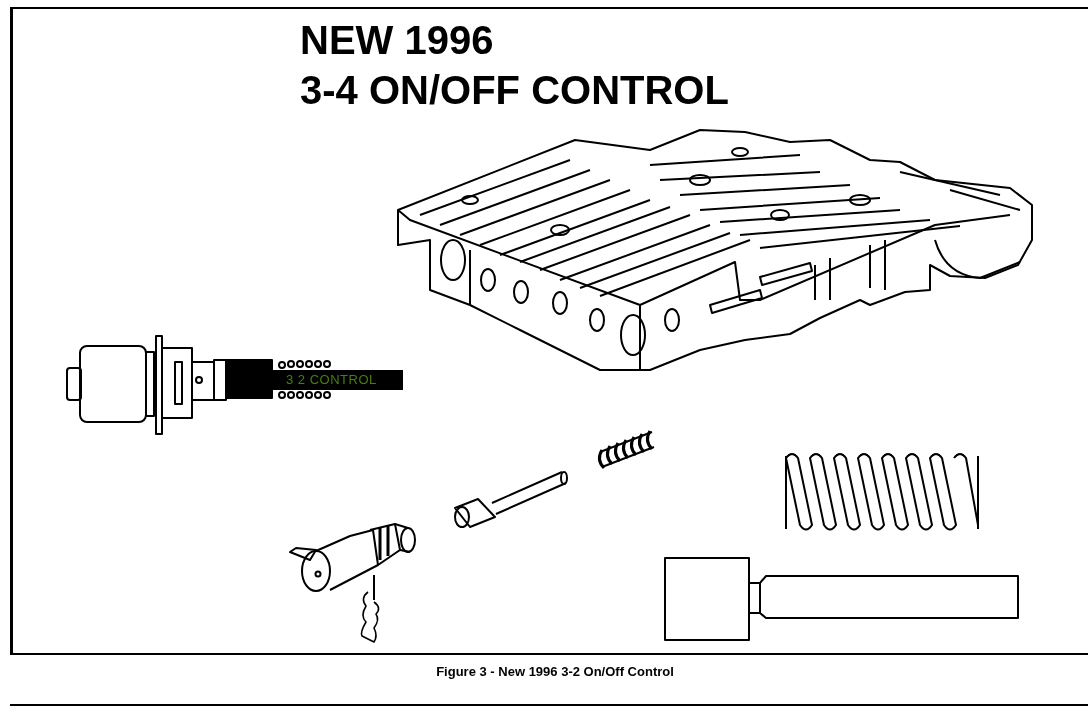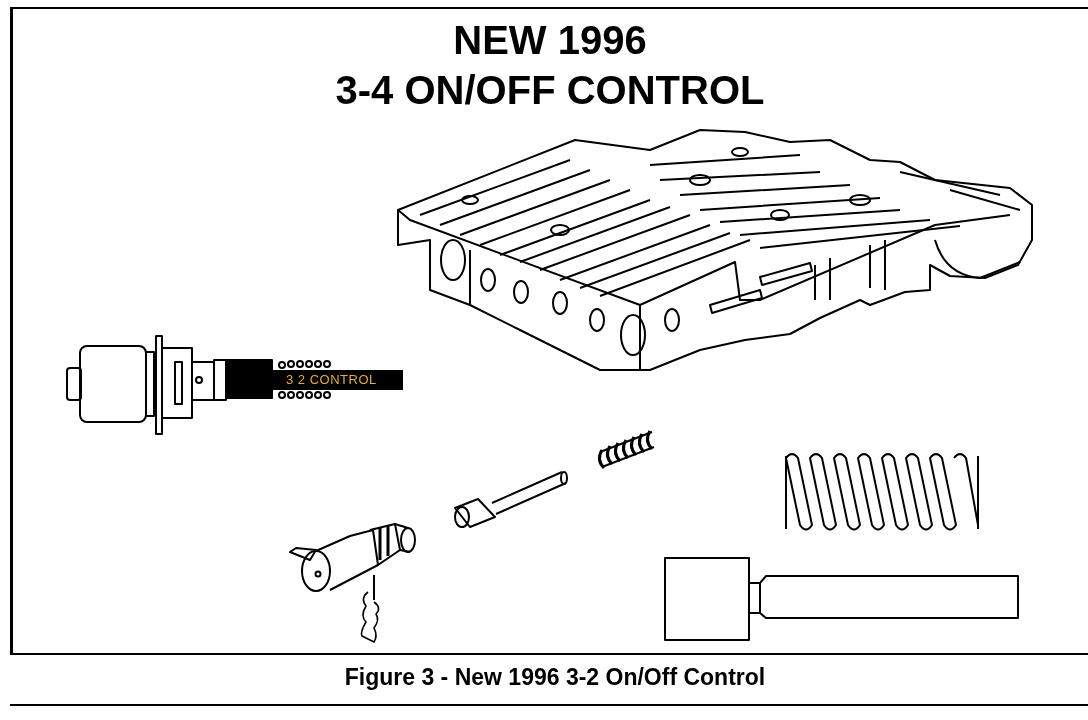--- a/index.html
+++ b/index.html
@@ -1,24 +1,24 @@
 <!DOCTYPE html>
 <html><head>
 <meta charset="utf-8">
 <style>
   html, body { margin:0; padding:0; background:#ffffff; }
   body { width:1088px; height:720px; position:relative; overflow:hidden; font-family:"Liberation Sans", sans-serif; color:#000; }
   .frame { position:absolute; left:10px; top:7px; width:1090px; height:648px; border-left:3px solid #000; border-top:2px solid #000; border-bottom:2px solid #000; box-sizing:border-box; }
   .bottom-rule { position:absolute; left:10px; top:704px; width:1080px; height:2px; background:#000; }
-  .title { position:absolute; left:300px; width:500px; text-align:center; font-weight:bold; font-size:40px; letter-spacing:0px; line-height:1; }
+  .title { position:absolute; left:300px; width:500px; text-align:left; font-weight:bold; font-size:40px; letter-spacing:0px; line-height:1; }
   .title.l1 { top:20px; }
   .title.l2 { top:70px; }
-  .caption { position:absolute; top:664px; left:300px; width:510px; text-align:center; font-weight:bold; font-size:23px; }
+  .caption { position:absolute; top:664px; left:300px; width:510px; text-align:center; font-weight:bold; font-size:13px; }
   svg.art { position:absolute; left:0; top:0; }
-  .label-tag { position:absolute; left:272px; top:370px; width:131px; height:20px; background:#000; color:#eab308; font-family:"Liberation Sans", sans-serif; font-size:13px; line-height:20px; padding-left:14px; box-sizing:border-box; letter-spacing:0.5px; }
+  .label-tag { position:absolute; left:272px; top:370px; width:131px; height:20px; background:#000; color:#4d7c0f; font-family:"Liberation Sans", sans-serif; font-size:13px; line-height:20px; padding-left:14px; box-sizing:border-box; letter-spacing:0.5px; }
 </style>
 </head>
 <body>
 
 <div class="frame"></div>
 <div class="bottom-rule"></div>
 
 <div class="title l1">NEW 1996</div>
 <div class="title l2">3-4 ON/OFF CONTROL</div>
 

